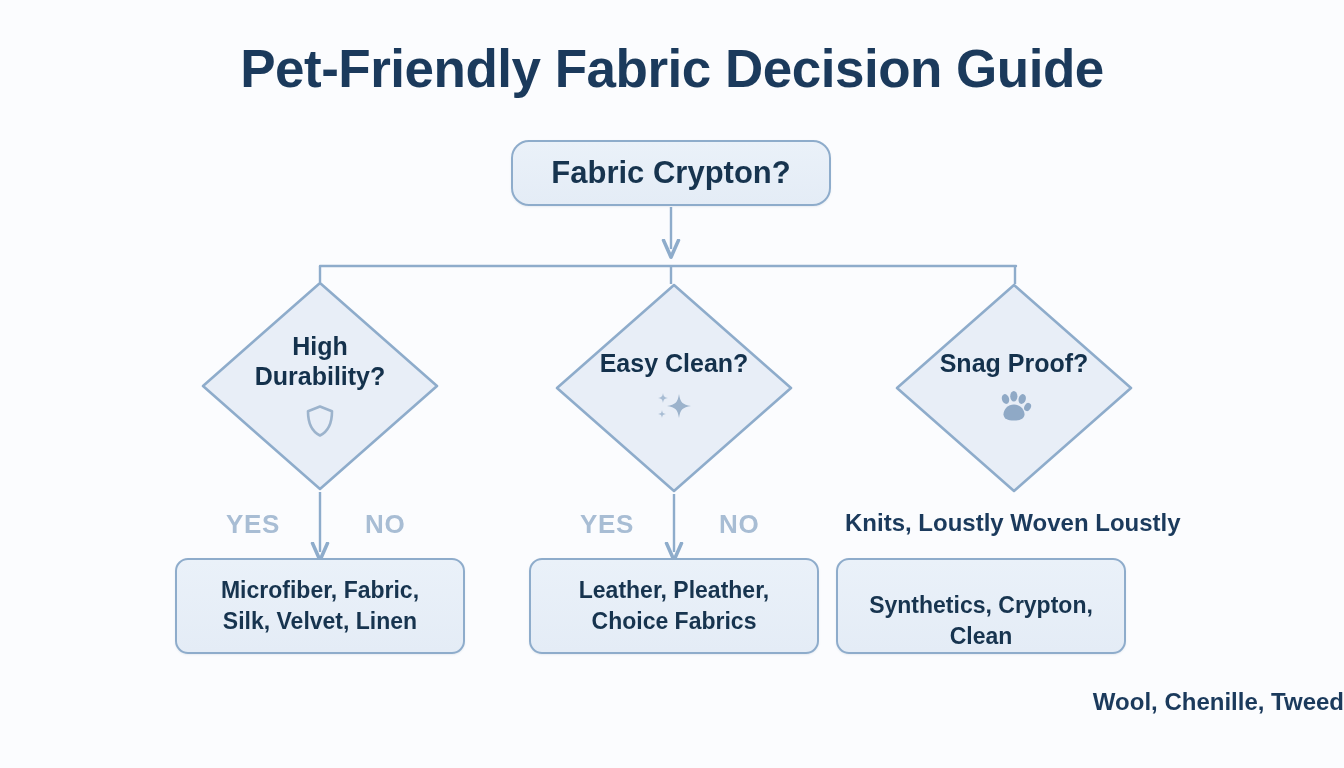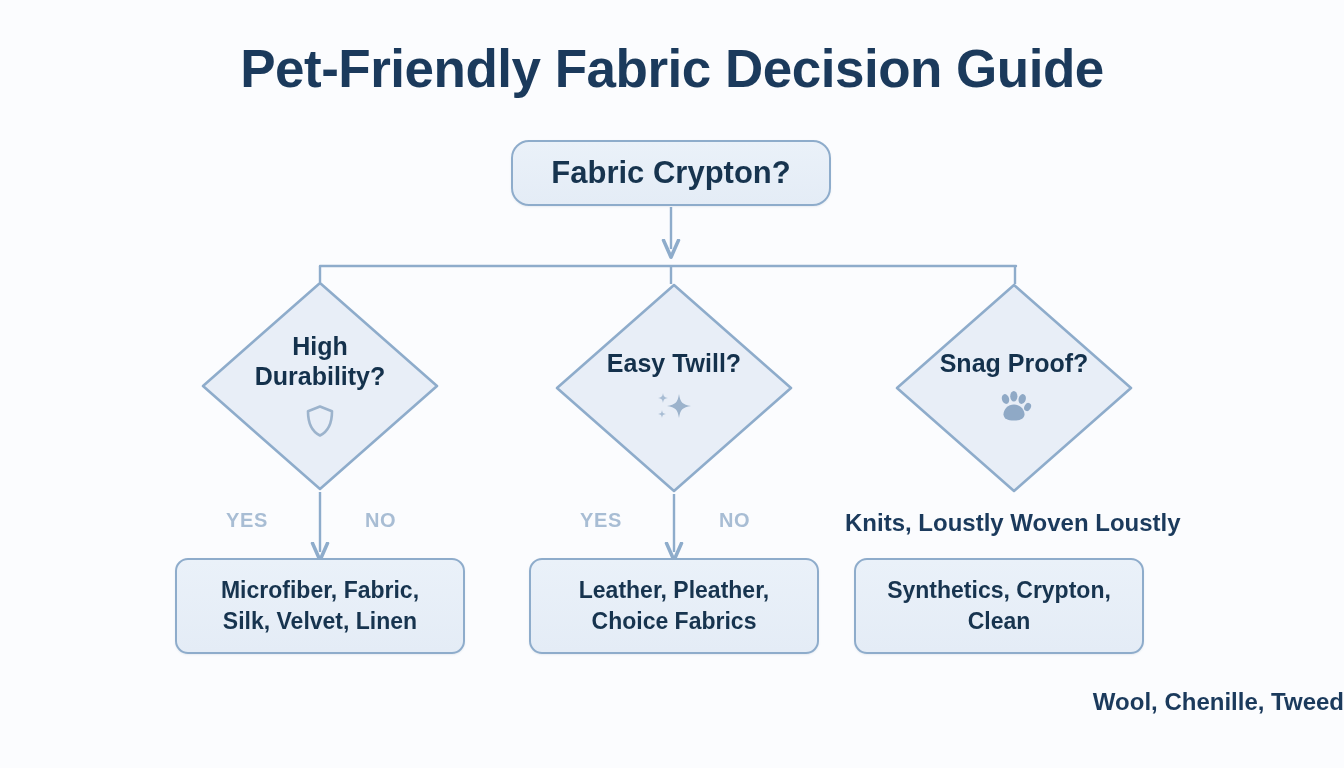--- a/index.html
+++ b/index.html
@@ -66,21 +66,21 @@
   }
   .node-result {
     width: 290px;
     height: 96px;
     font-size: 23px;
     line-height: 1.35;
     border-radius: 13px;
   }
   .res-1 { left: 175px; top: 558px; }
   .res-2 { left: 529px; top: 558px; }
-  .res-3 { left: 854px; top: 558px; }
+  .res-3 { left: 836px; top: 558px; align-items: flex-end; }
 
   
   .diamond-wrap {
     position: absolute;
     width: 240px;
     height: 212px;
   }
   .dia-1 { left: 200px; top: 280px; }
   .dia-2 { left: 554px; top: 282px; }
   .dia-3 { left: 894px; top: 282px; }
@@ -109,21 +109,21 @@
   .diamond-icon {
     margin-top: 12px;
     height: 34px;
     display: flex;
     align-items: center;
     justify-content: center;
   }
   
   .branch-label {
     position: absolute;
-    font-size: 20px;
+    font-size: 26px;
     font-weight: bold;
     color: #a8bdd4;
     letter-spacing: 0.6px;
   }
   .bl-1y { left: 226px; top: 509px; }
   .bl-1n { left: 365px; top: 509px; }
   .bl-2y { left: 580px; top: 509px; }
   .bl-2n { left: 719px; top: 509px; }
 
   
@@ -192,21 +192,21 @@
       </div>
     </div>
   </div>
 
   <div class="diamond-wrap dia-2">
     <svg class="diamond-shape" viewBox="0 0 240 212" xmlns="http://www.w3.org/2000/svg">
       <polygon points="120,3 237,106 120,209 3,106" fill="#e8eef7" stroke="#8eaccb" stroke-width="2.6" stroke-linejoin="round"></polygon>
     </svg>
     <div class="diamond-content">
       <div class="diamond-label">
-        <div>Easy Twill?</div>
+        <div>Easy Clean?</div>
       </div>
       <div class="diamond-icon">
         <svg width="42" height="34" viewBox="0 0 42 34" xmlns="http://www.w3.org/2000/svg">
           <path d="M26,4 C27.3,12.4 29.6,14.7 38,16 C29.6,17.3 27.3,19.6 26,28
                    C24.7,19.6 22.4,17.3 14,16 C22.4,14.7 24.7,12.4 26,4 Z" fill="#9cb3cc"></path>
           <path d="M10,3 C10.6,6.6 11.4,7.4 15,8 C11.4,8.6 10.6,9.4 10,13
                    C9.4,9.4 8.6,8.6 5,8 C8.6,7.4 9.4,6.6 10,3 Z" fill="#a8bdd4"></path>
           <path d="M9,20 C9.5,23 10,23.5 13,24 C10,24.5 9.5,25 9,28
                    C8.5,25 8,24.5 5,24 C8,23.5 8.5,23 9,20 Z" fill="#a8bdd4"></path>
         </svg>

